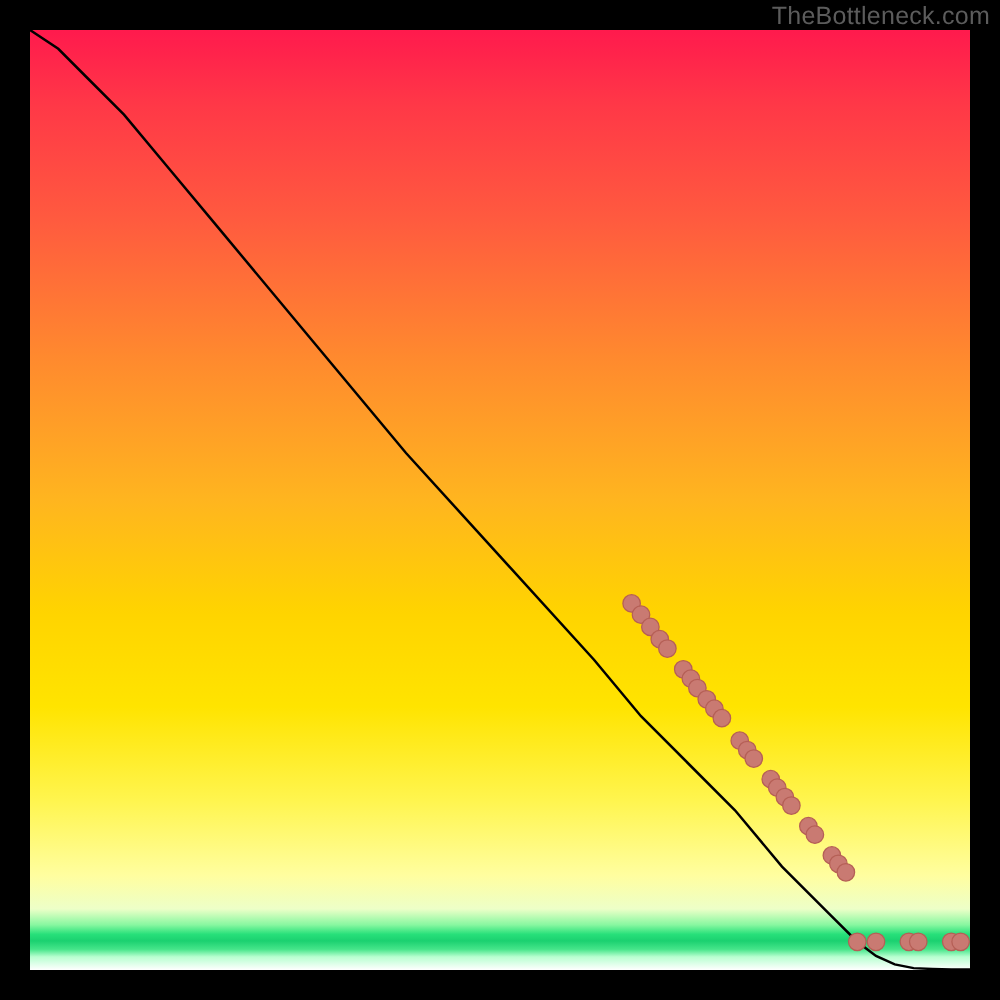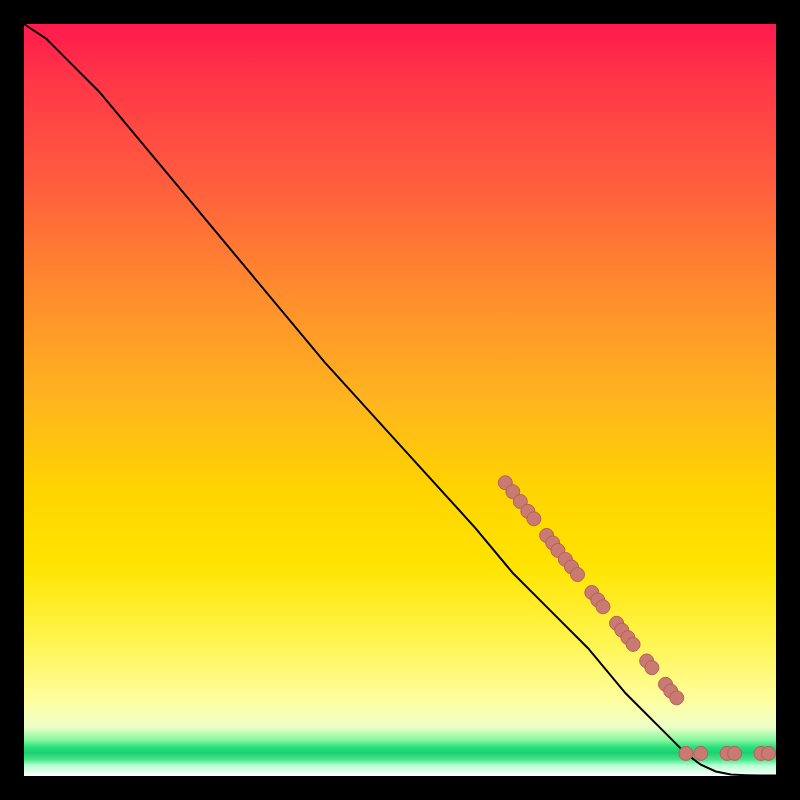--- a/index.html
+++ b/index.html
@@ -98,13 +98,14 @@
           <circle cx="652.7" cy="673.8" r="7" fill="#c97a72" stroke="#b55f56" stroke-width="1"></circle>
           <circle cx="661.8" cy="729.4" r="7" fill="#c97a72" stroke="#b55f56" stroke-width="1"></circle>
           <circle cx="676.8" cy="729.4" r="7" fill="#c97a72" stroke="#b55f56" stroke-width="1"></circle>
           <circle cx="703.1" cy="729.4" r="7" fill="#c97a72" stroke="#b55f56" stroke-width="1"></circle>
           <circle cx="710.6" cy="729.4" r="7" fill="#c97a72" stroke="#b55f56" stroke-width="1"></circle>
           <circle cx="737.0" cy="729.4" r="7" fill="#c97a72" stroke="#b55f56" stroke-width="1"></circle>
           <circle cx="744.5" cy="729.4" r="7" fill="#c97a72" stroke="#b55f56" stroke-width="1"></circle>
         </g>
     </svg>
   </div>
+  <div class="watermark">TheBottleneck.com</div>
 </div>
 
 </body></html>

